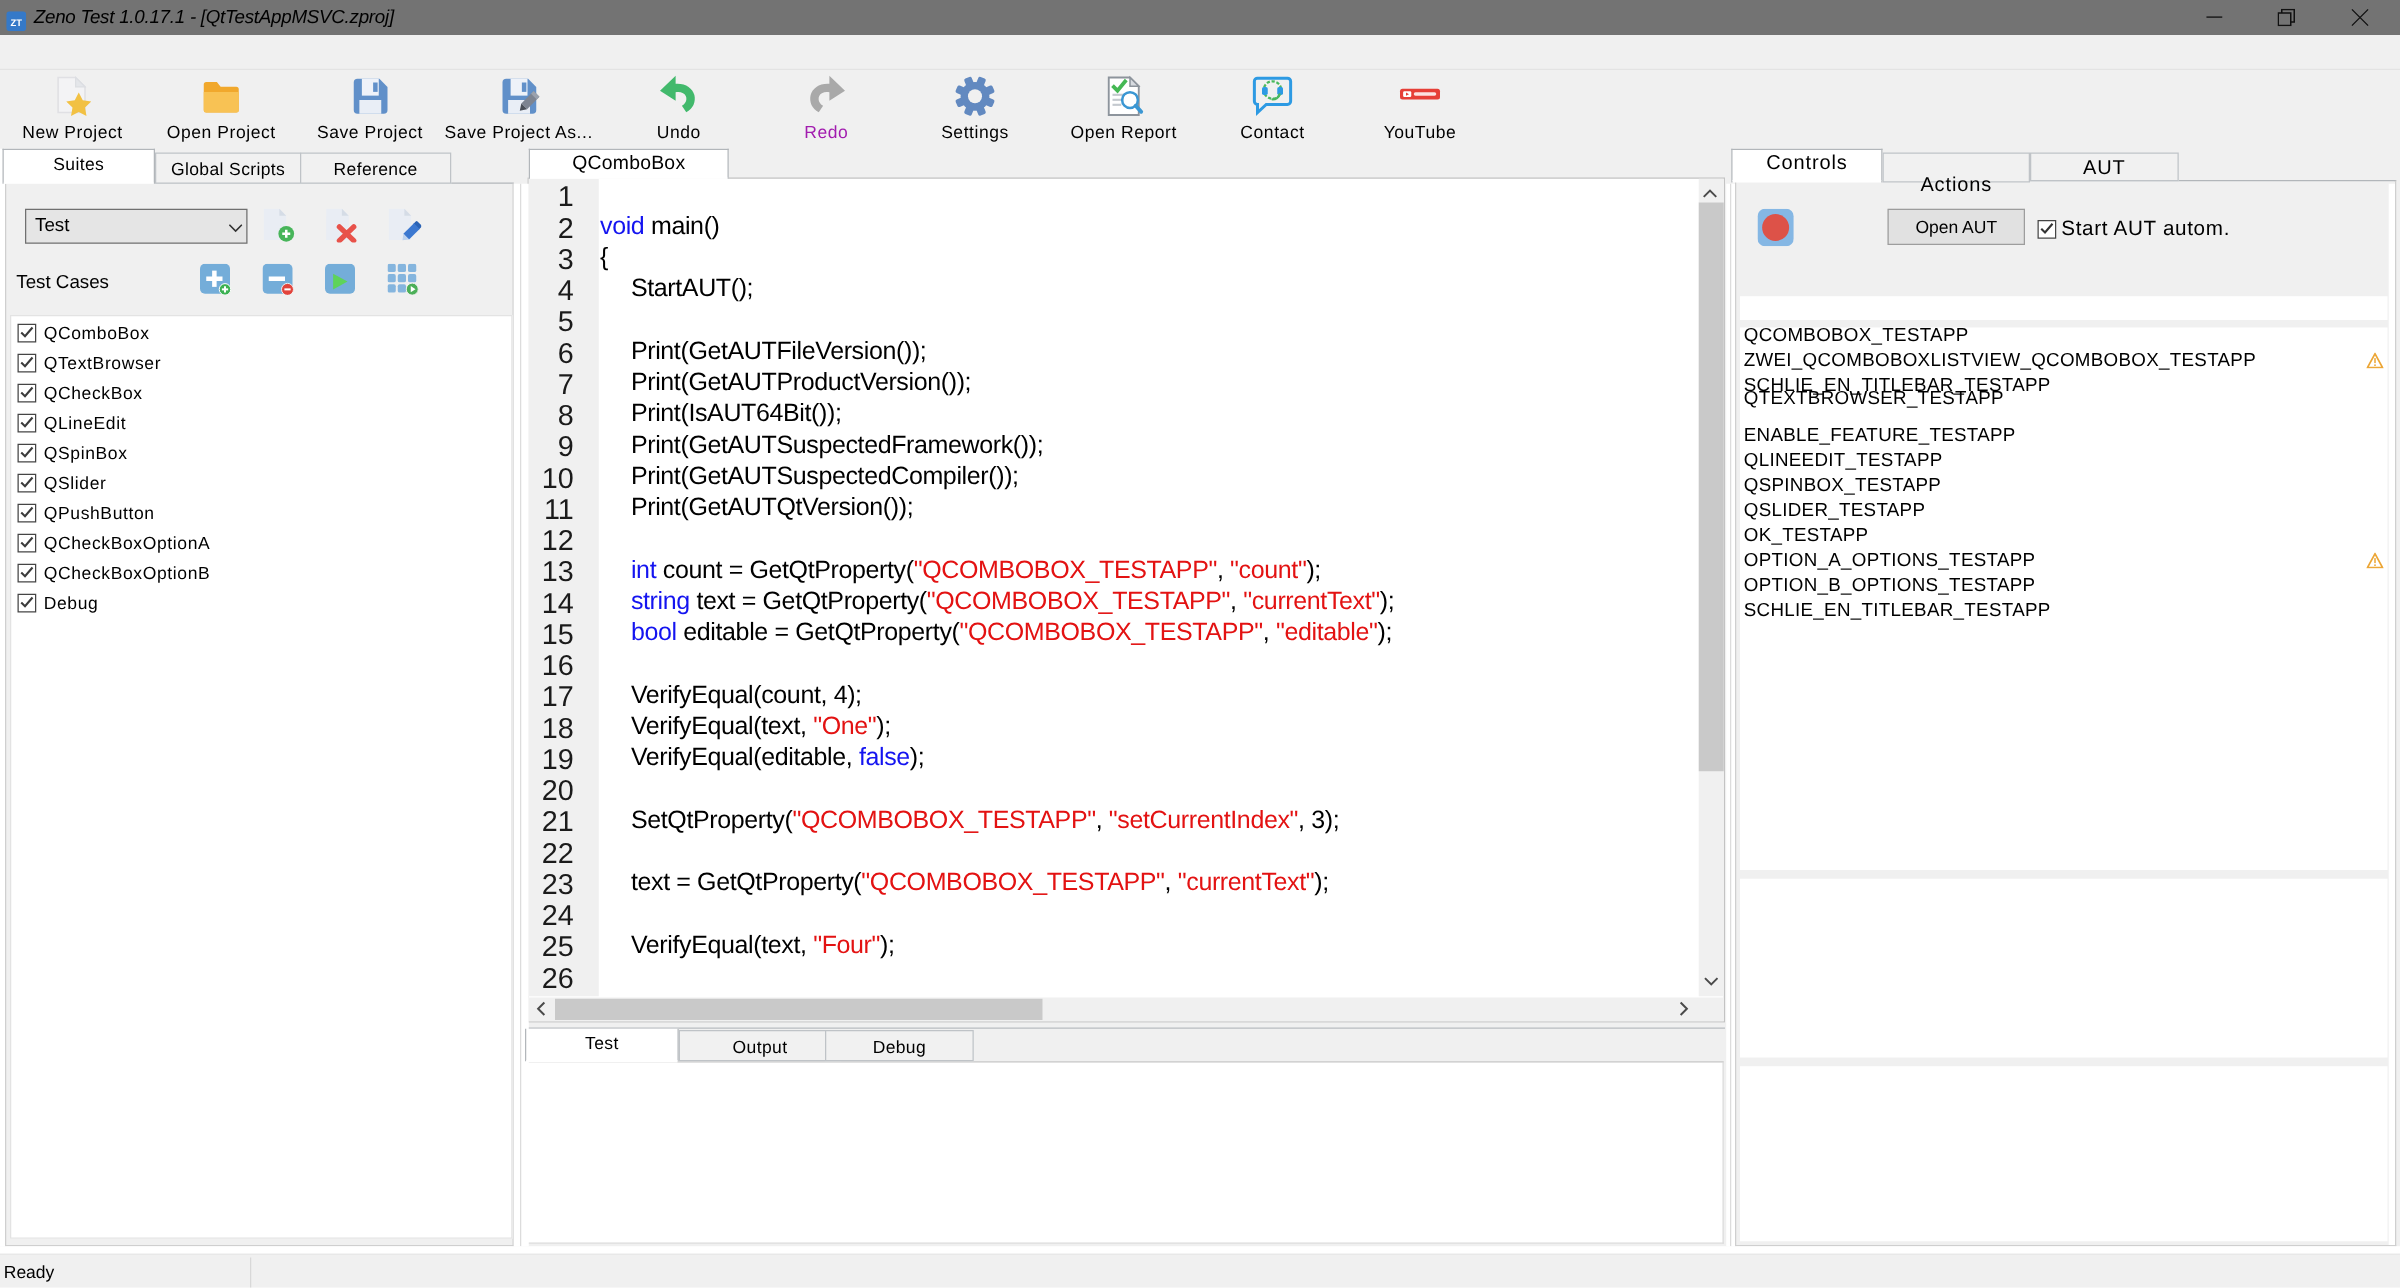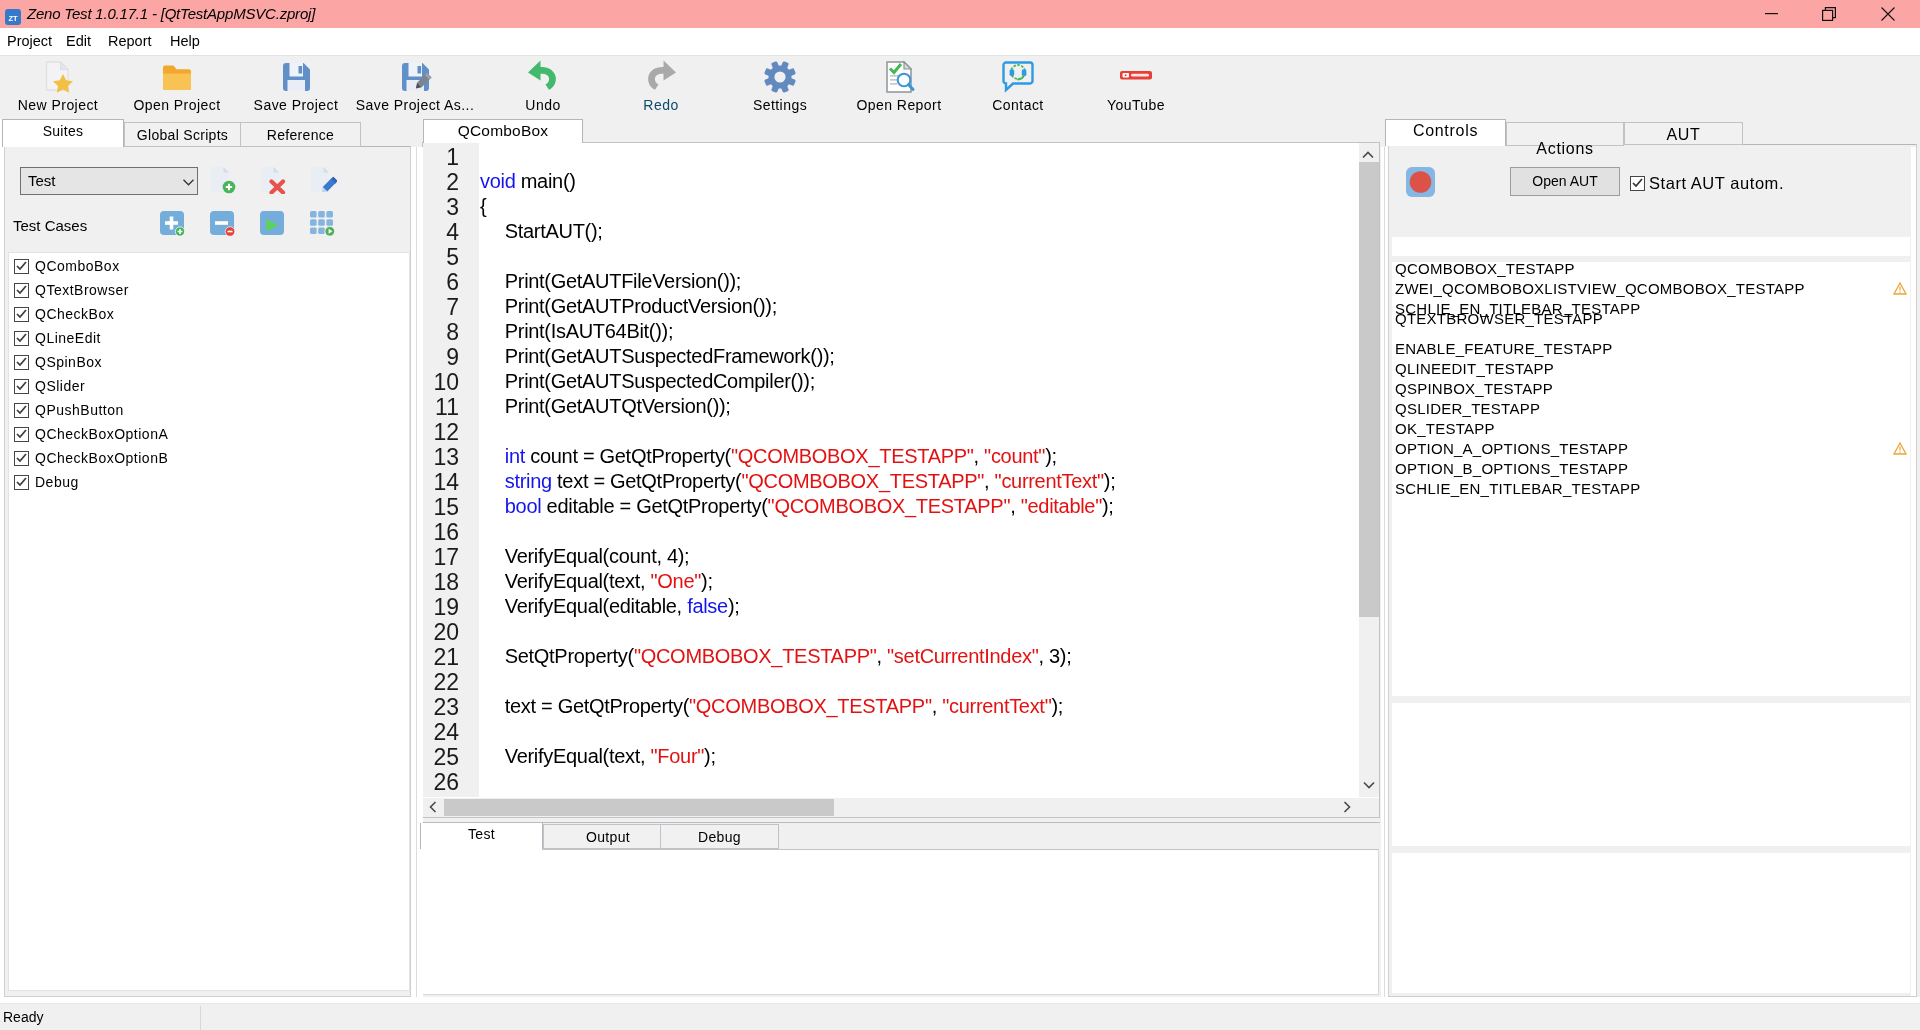--- a/index.html
+++ b/index.html
@@ -2,31 +2,31 @@
 <html><head>
 <meta charset="utf-8">
 <style>
 * { margin:0; padding:0; box-sizing:border-box; }
 html,body { width:1920px; height:1030px; overflow:hidden; background:#fff; }
 body { font-family:"Liberation Sans", sans-serif; color:#000; }
 #app { position:relative; width:1920px; height:1030px; background:#f0f0f0; }
 .abs { position:absolute; }
 
 
-#titlebar { position:absolute; left:0; top:0; width:1920px; height:28px; background:#fca5a5; }
+#titlebar { position:absolute; left:0; top:0; width:1920px; height:28px; background:#737373; }
 #title-text { position:absolute; left:27px; top:5px; font-size:15px; color:#000; letter-spacing:-0.2px;font-style:italic; }
 #menubar { position:absolute; left:0; top:28px; width:1920px; height:27px; background:#fff; }
 .menu-item { position:absolute; top:5px; font-size:14.5px; }
 
 
 #toolbar { position:absolute; left:0; top:55px; width:1920px; height:64px; background:#f0f0f0; border-top:1px solid #e3e3e3; }
 .titem { position:absolute; top:0; width:120px; height:64px; }
 .ticon { position:absolute; left:50%; top:4px; transform:translateX(-50%); }
 .tlabel { position:absolute; top:41px; width:100%; text-align:center; font-size:14px; letter-spacing:0.45px; }
-.tlabel.dis { color:#0c4a6e; }
+.tlabel.dis { color:#a21caf; }
 
 
 .tab { position:absolute; font-size:14px; text-align:center; letter-spacing:0.3px; }
 .tab.active { background:#fff; border:1px solid #b2b6ba; border-bottom:none; z-index:3; }
 .tab.inactive { background:#f1f1f1; border:1px solid #bfc3c7; z-index:2; }
 .tab span { display:inline-block; margin-top:4px; }
 
 
 #left-body { position:absolute; left:4px; top:146px; width:407px; height:851px; background:#f0f0f0; border:1px solid #cfcfcf; border-top:1px solid #b2b6ba; }
 #left-list { position:absolute; left:8px; top:252px; width:402px; height:739px; background:#fff; border:1px solid #e3e3e3; }
@@ -89,26 +89,20 @@
       </svg>
     <svg class="abs" style="left:1822px;top:7px" width="14" height="14" viewBox="0 0 14 14" fill="none" stroke="#111" stroke-width="1.2">
       <rect x="0.6" y="3.4" width="10" height="10"></rect>
         <path d="M3.4 3.4 V0.6 H13.4 V10.6 H10.6"></path>
     </svg>
     <svg class="abs" style="left:1881px;top:7px" width="14" height="14" viewBox="0 0 14 14" stroke="#111" stroke-width="1.1">
       <path d="M0.5 0.5 L13.5 13.5 M13.5 0.5 L0.5 13.5"></path>
     </svg>
   </div>
 
-  <div id="menubar">
-    <span class="menu-item" style="left:7px">Project</span>
-    <span class="menu-item" style="left:66px">Edit</span>
-    <span class="menu-item" style="left:108px">Report</span>
-    <span class="menu-item" style="left:170px">Help</span>
-  </div>
 
   <div id="toolbar">
     <div class="titem" style="left:-2px">
         <span class="ticon" id="ic-new"><svg width="34" height="34" viewBox="0 0 34 34">
             <path d="M5.5 2 h14 l7.5 7.5 v20.5 h-21.5 z" fill="#f3f3f5" stroke="#e0e0e4" stroke-width="1.3"></path>
             <path d="M19.5 2 l7.5 7.5 h-7.5 z" fill="#e4e6ea" stroke="#dcdee2" stroke-width="1"></path>
             <path d="M22 14 l3.2 6.2 6.8 1 -5 4.8 1.2 6.8 -6.2 -3.2 -6.2 3.2 1.2 -6.8 -5 -4.8 6.8 -1 z" fill="#f2c143"></path>
           </svg></span>
         <div class="tlabel">New Project</div>
       </div>

